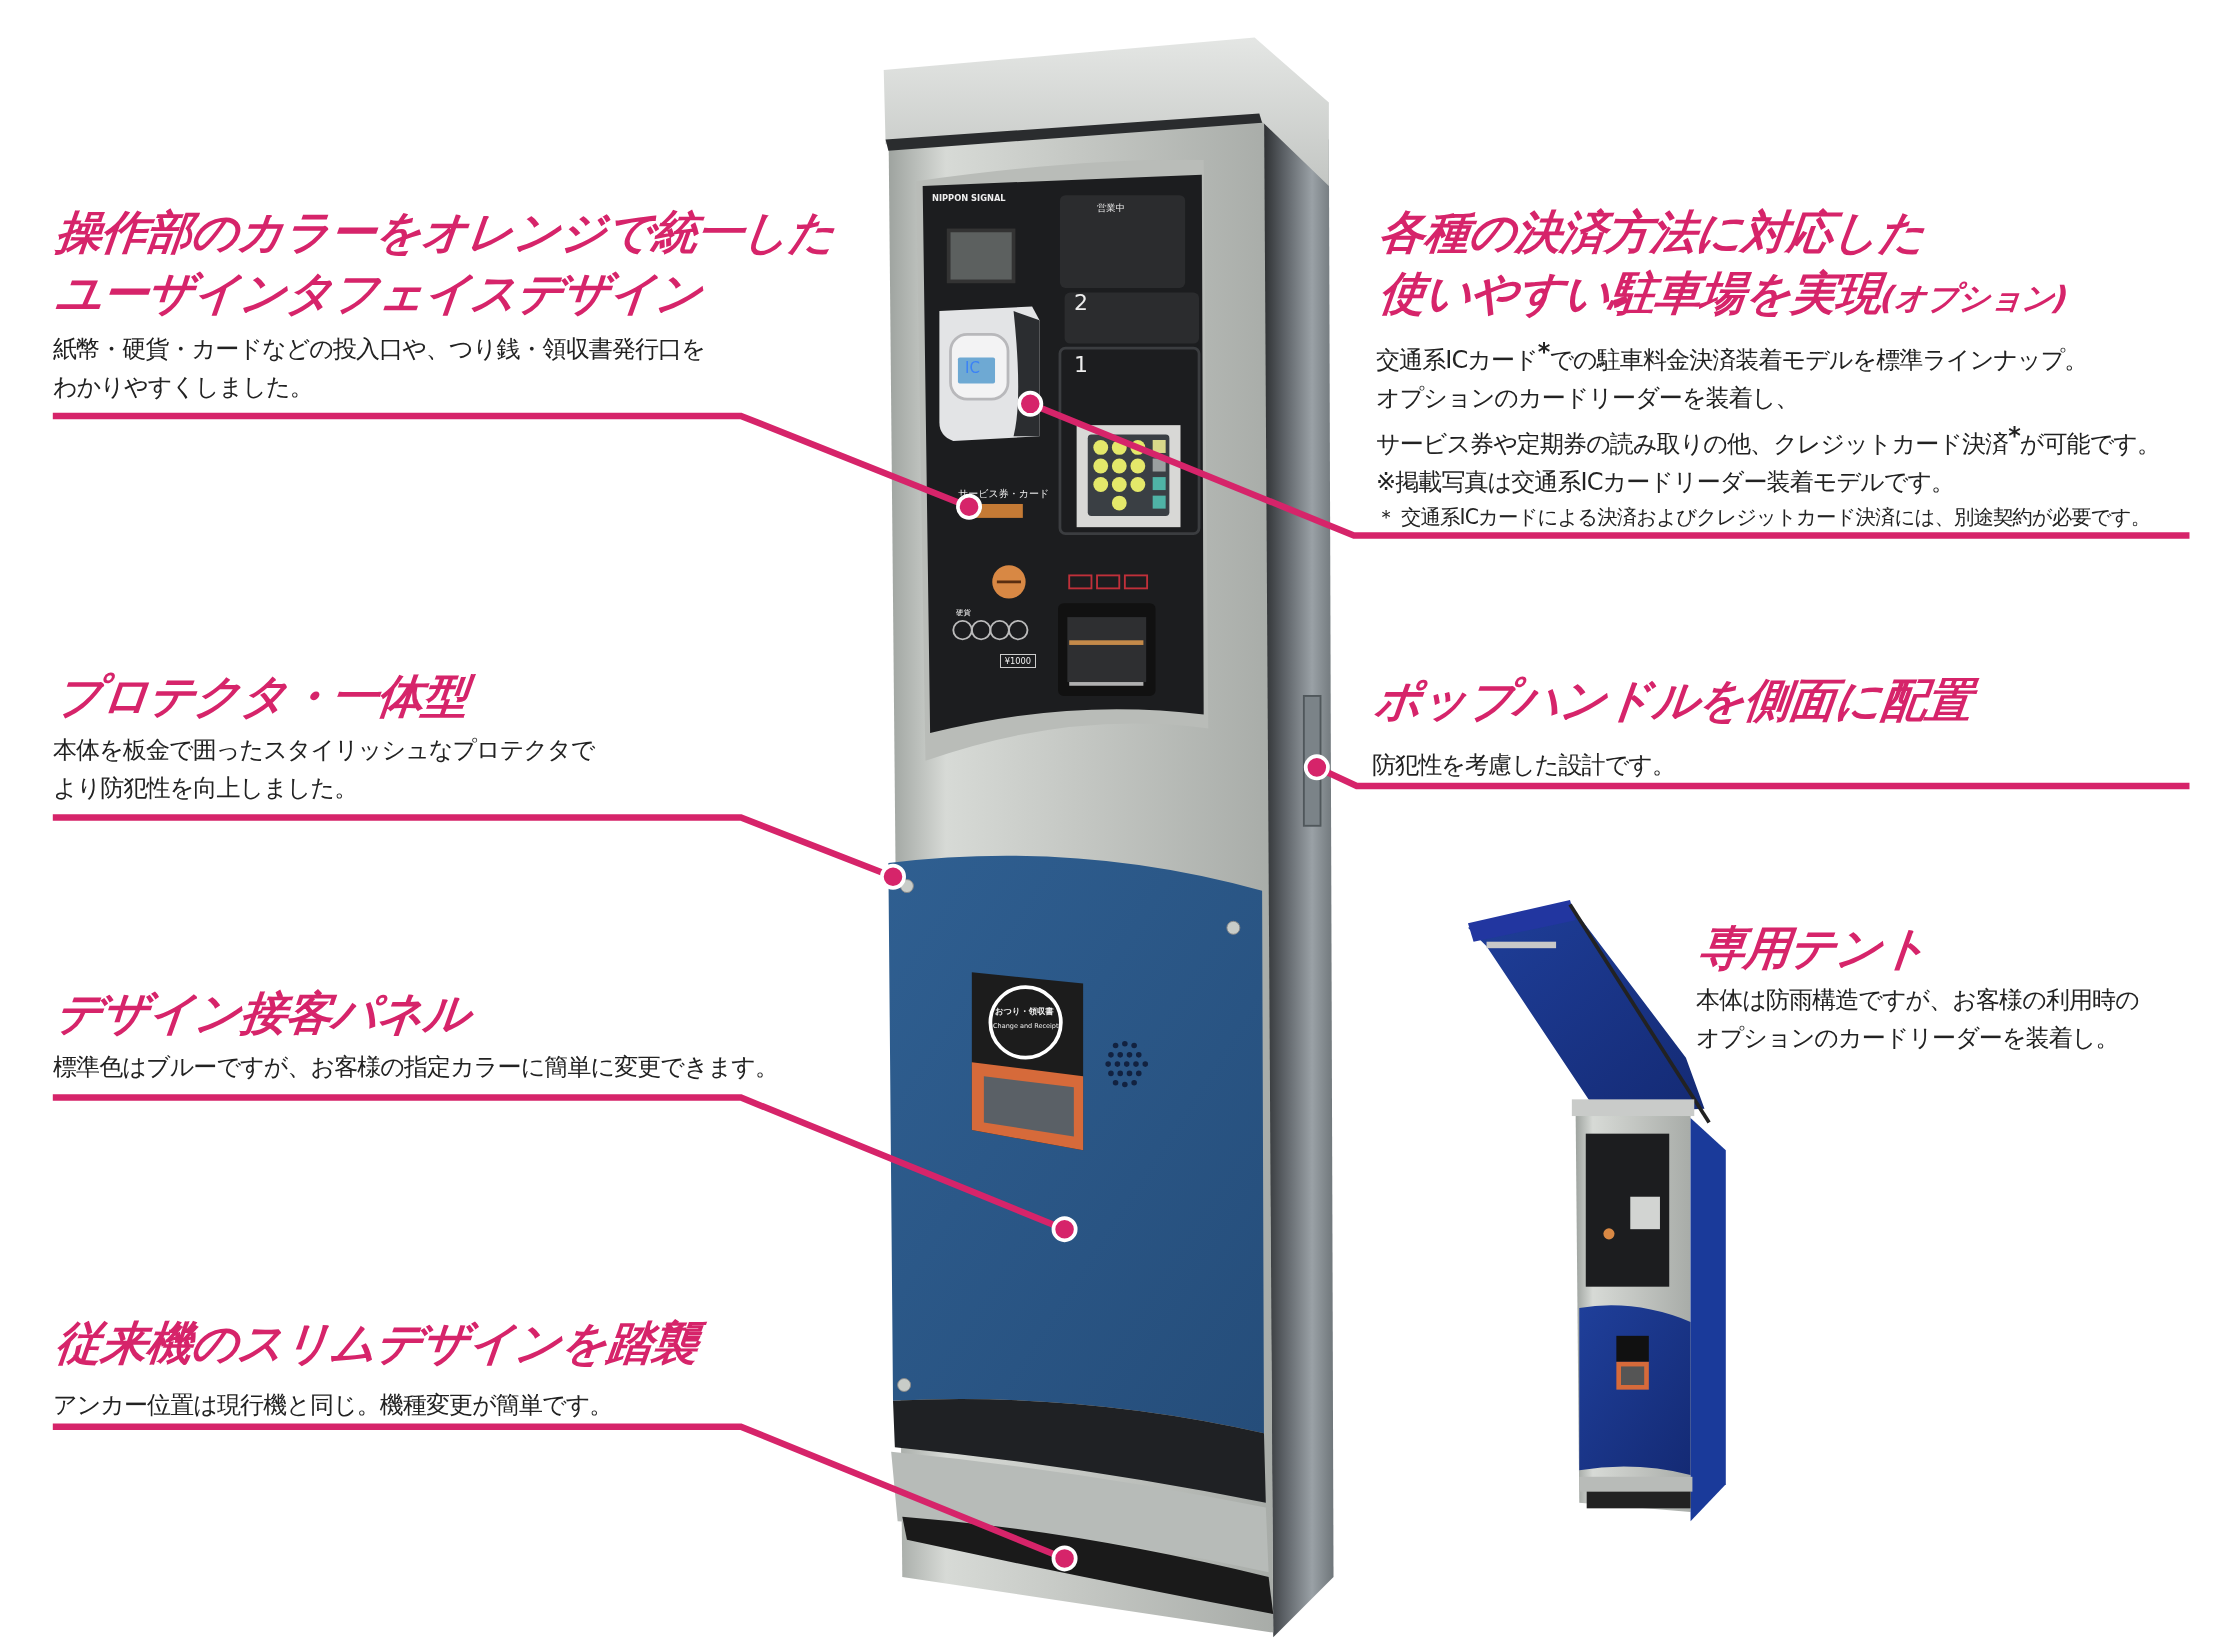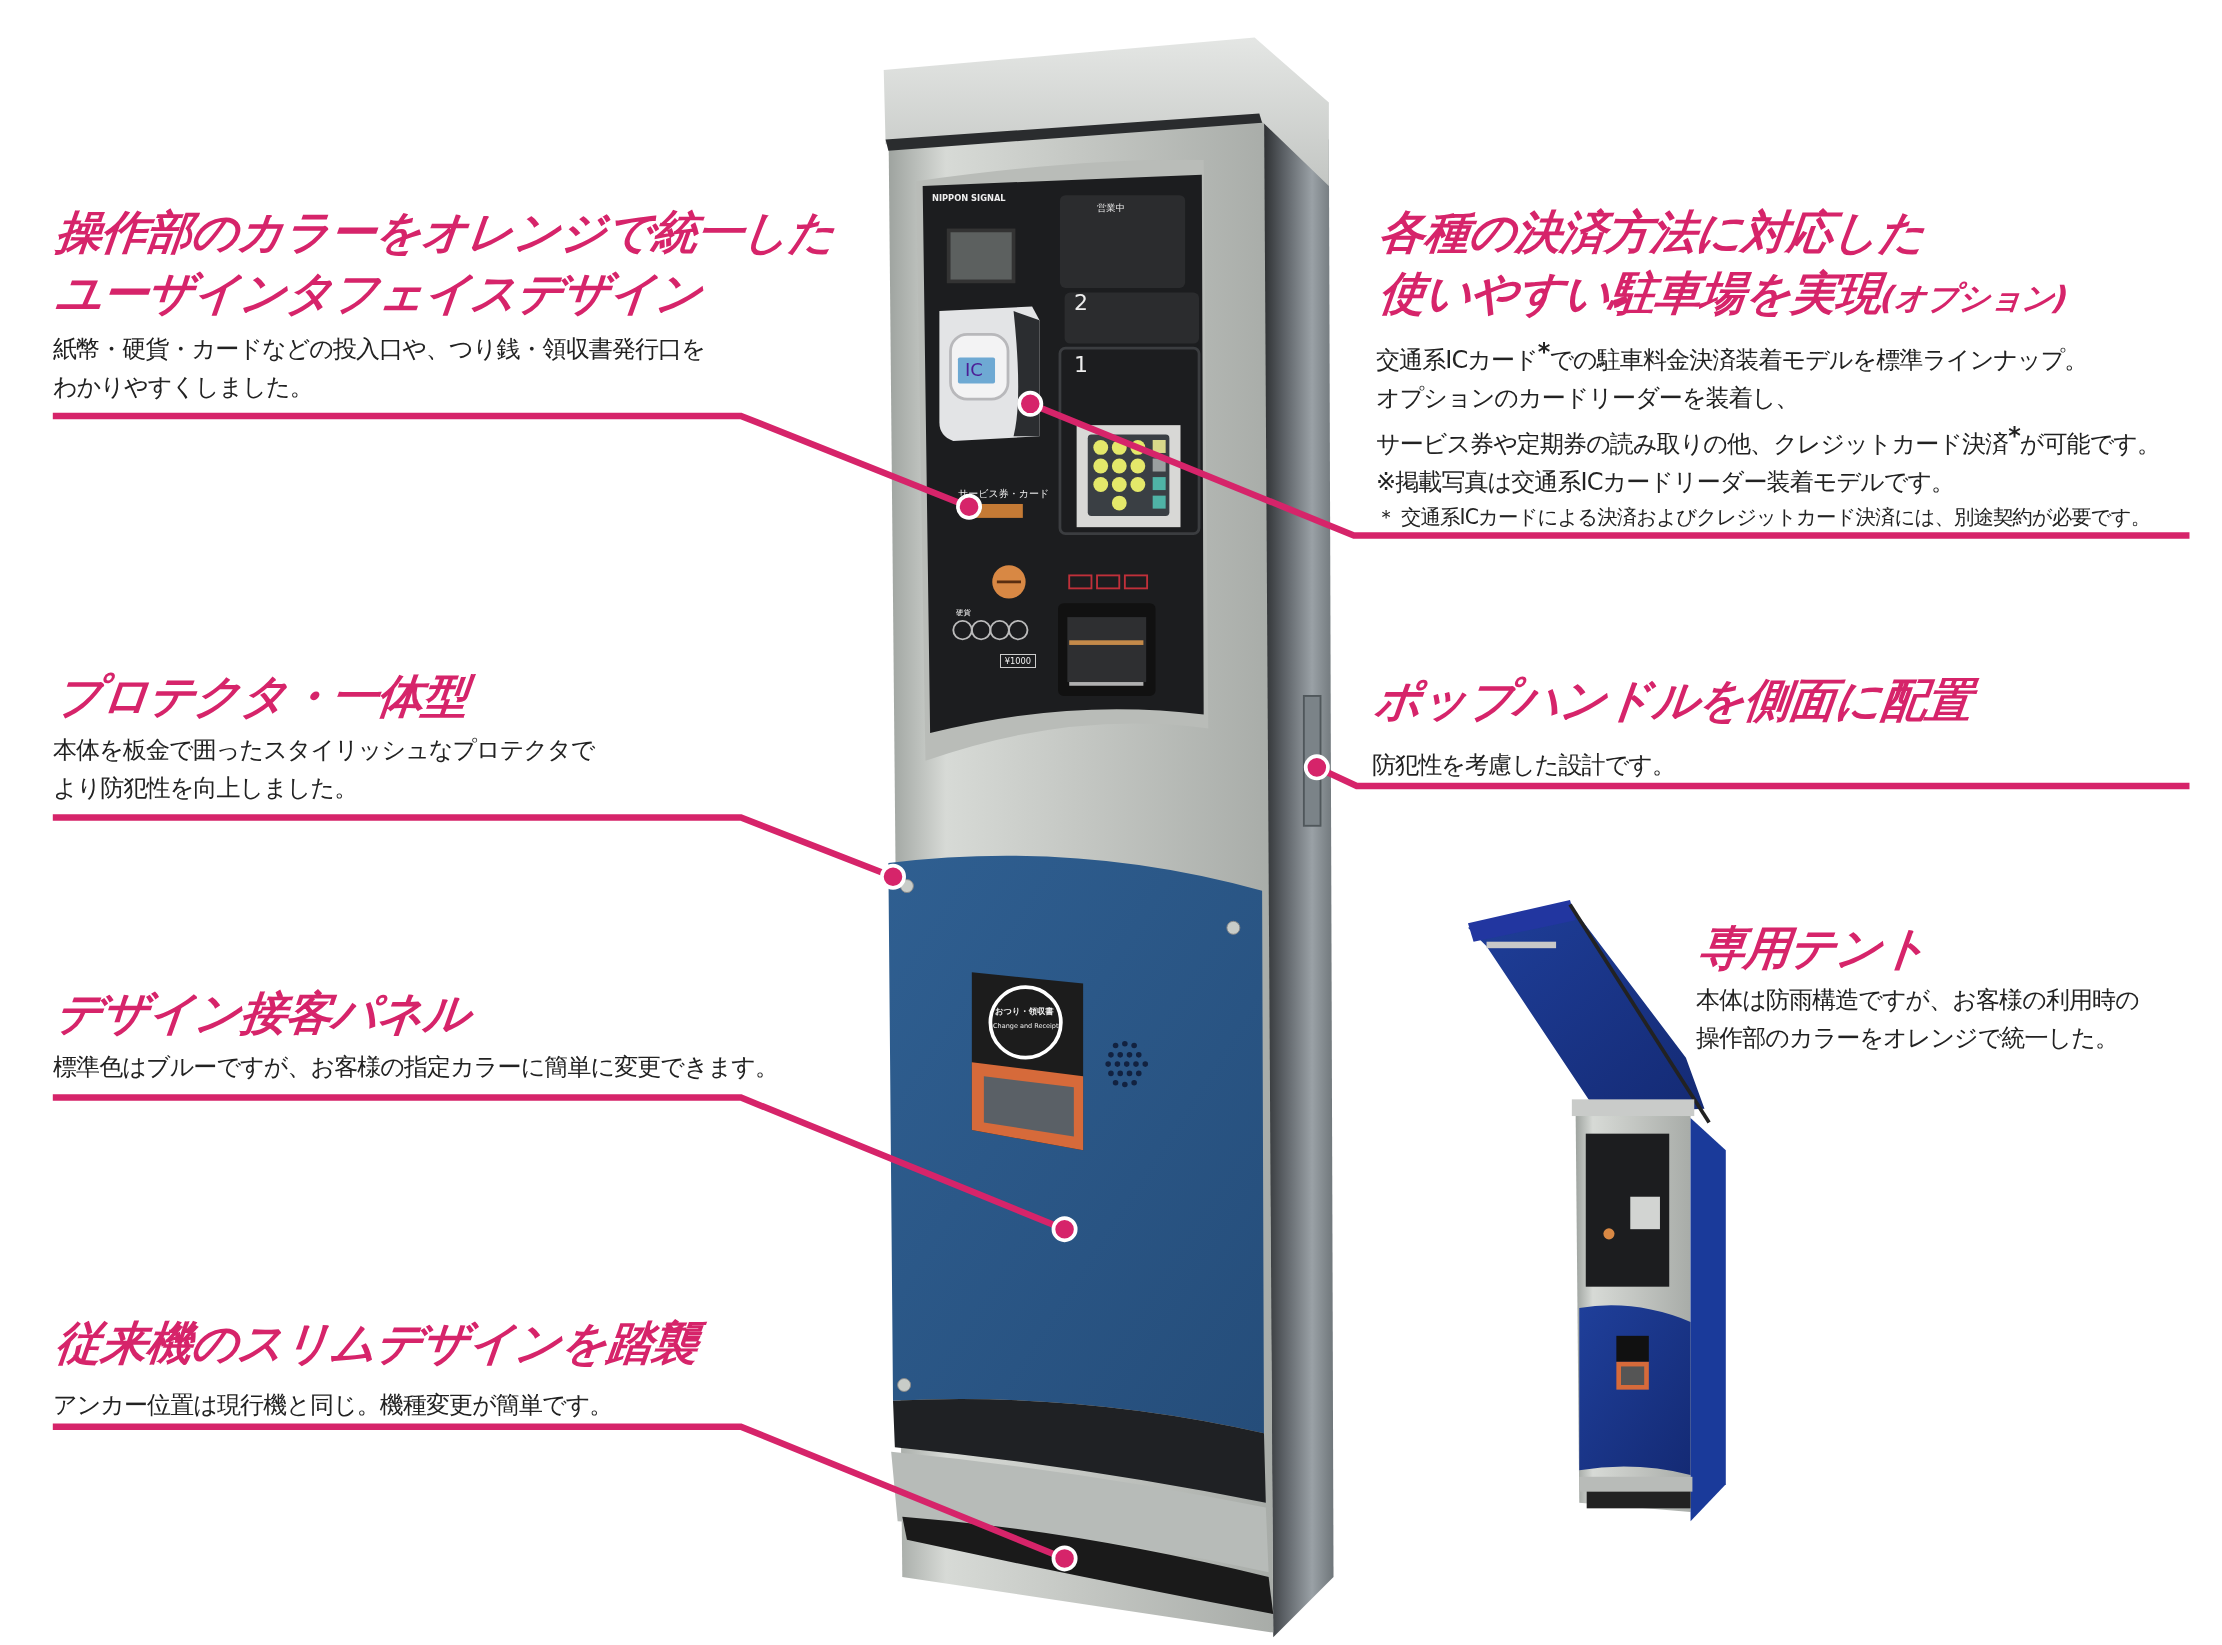--- a/index.html
+++ b/index.html
@@ -194,21 +194,21 @@
     <circle cx="1135" cy="1680" r="12"></circle>
     <circle cx="1098" cy="435" r="12"></circle>
     <circle cx="1407" cy="827" r="12"></circle>
   </g>
 </svg>
 
 <div class="panel-label" style="left:920px;top:193px;font-size:8.3px;font-weight:bold;">NIPPON SIGNAL</div>
 <div class="panel-label" style="left:1085px;top:202px;font-size:9.3px;">営業中</div>
 <div class="panel-label" style="left:1062px;top:290px;font-size:22px;">2</div>
 <div class="panel-label" style="left:1062px;top:352px;font-size:22px;">1</div>
-<div class="panel-label" style="left:953px;top:359px;font-size:18px;color:#4c1d95;">IC</div>
+<div class="panel-label" style="left:953px;top:359px;font-size:15px;color:#3b82f6;">IC</div>
 <div class="panel-label" style="left:946px;top:487px;font-size:10px;">サービス券・カード</div>
 <div class="panel-label" style="left:944px;top:608px;font-size:7.4px;">硬貨</div>
 <div class="panel-label" style="left:988px;top:654px;font-size:8.3px;border:0.9px solid #ccc;padding:0.9px 3.7px;">¥1000</div>
 <div class="panel-label" style="left:983px;top:1006px;font-size:8.3px;font-weight:bold;">おつり・領収書</div>
 <div class="panel-label" style="left:981px;top:1022px;font-size:6.5px;">Change and Receipt</div>
 
 <div class="callout" style="left:41px;top:202px;">
   <div class="title">操作部のカラーをオレンジで統一した</div>
   <div class="title">ユーザインタフェイスデザイン</div>
   <div class="desc" style="margin-top:5.6px;">紙幣・硬貨・カードなどの投入口や、つり銭・領収書発行口を</div>
@@ -242,17 +242,17 @@
 </div>
 
 <div class="callout" style="left:1360px;top:670px;">
   <div class="title">ポップハンドルを側面に配置</div>
   <div class="desc" style="margin-top:15px;">防犯性を考慮した設計です。</div>
 </div>
 
 <div class="callout" style="left:1684px;top:918px;">
   <div class="title">専用テント</div>
   <div class="desc" style="margin-top:1.9px;">本体は防雨構造ですが、お客様の利用時の</div>
-  <div class="desc">操作部のカラーをオレンジで統一した。</div>
+  <div class="desc">オプションのカードリーダーを装着し。</div>
 </div>
 
 </div>
 
 
 </body></html>

